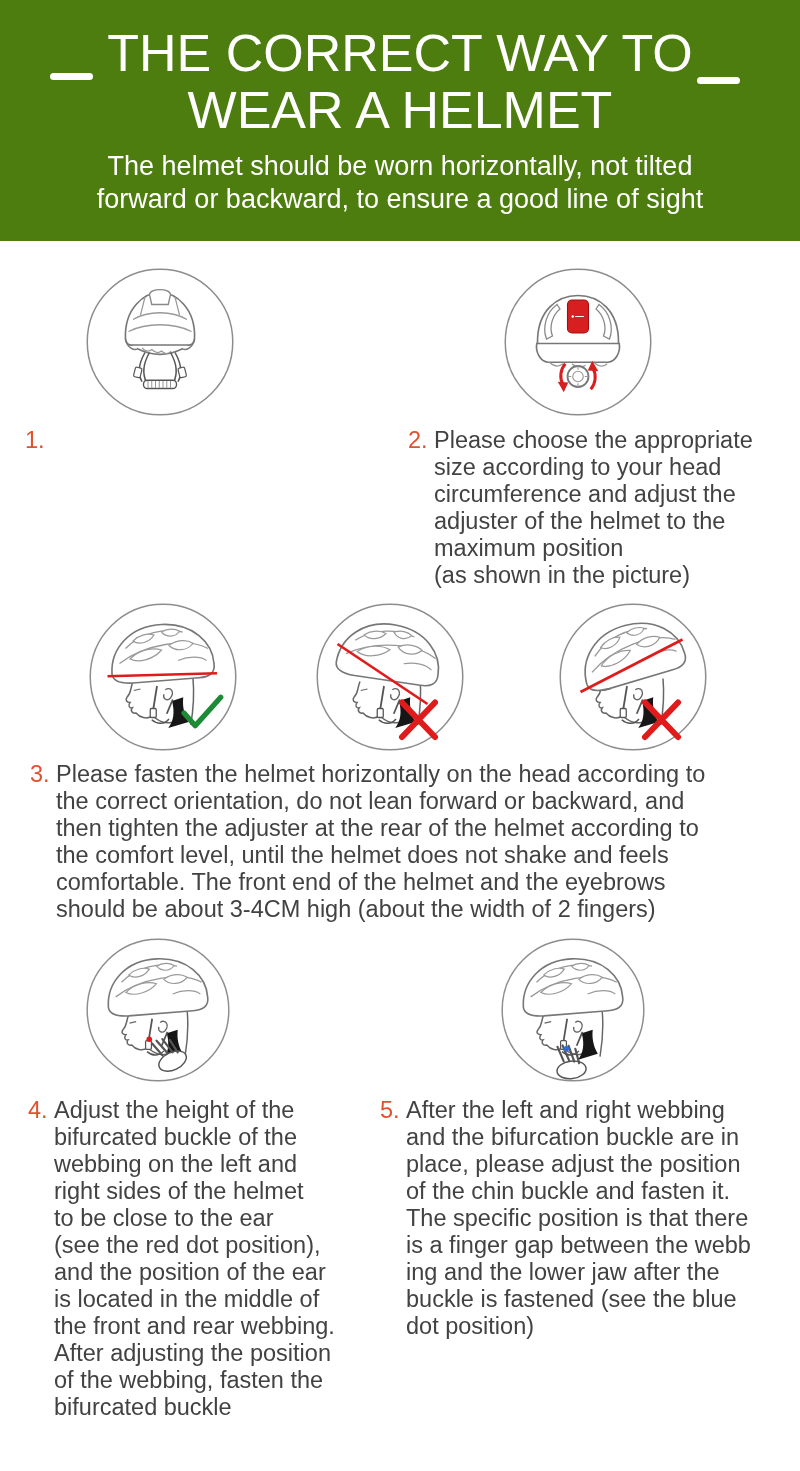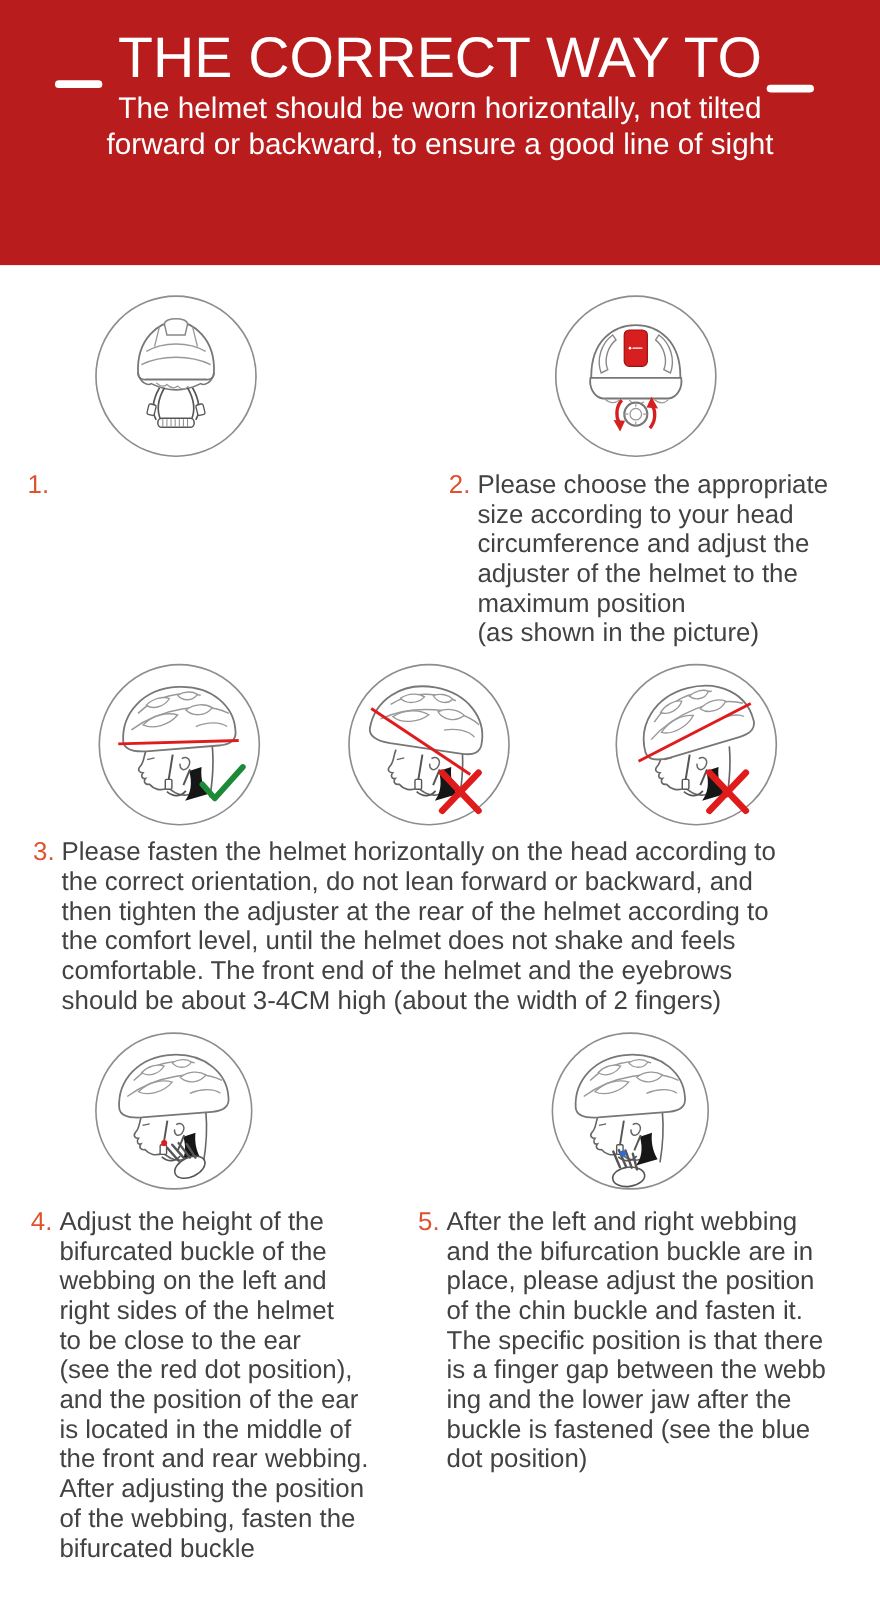--- a/index.html
+++ b/index.html
@@ -2,25 +2,25 @@
 <html><head>
 <meta charset="utf-8">
 <style>
   html,body{margin:0;padding:0;}
   body{
     width:800px;height:1471px;background:#ffffff;overflow:hidden;
     font-family:"Liberation Sans", sans-serif;
   }
   
   .header{
-    position:relative;height:241px;background:#b91c1c;color:#fff;
+    position:relative;height:241px;background:#4d7c0f;color:#fff;
     text-align:center;box-sizing:border-box;padding-top:25px;
   }
   .title-line{font-size:52px;line-height:57px;font-weight:400;letter-spacing:0;white-space:pre;}
-  .subtitle{font-size:27px;line-height:33px;font-weight:400;white-space:pre;}
+  .subtitle{margin-top:11px;font-size:27px;line-height:33px;font-weight:400;white-space:pre;}
   .dash{position:absolute;width:43px;height:7px;background:#fff;border-radius:3.5px;}
   .dash-left{left:50px;top:73px;}
   .dash-right{left:697px;top:77px;}
   
   .row{display:flex;}
   .row-1{margin-top:26px;}
   .row-1 .m1{margin-left:85px;}
   .row-1 .m2{margin-left:268px;}
   .row-2{margin-top:13px;}
   .row-2 .m1{margin-left:88px;}
@@ -78,20 +78,21 @@
       <path d="M0,-12 L-14,-30" stroke="#555" stroke-width="3" stroke-linecap="round"></path>
       <path d="M7,-12 L-4,-29" stroke="#555" stroke-width="3" stroke-linecap="round"></path>
     </g>
   </defs>
 </svg>
 
 <div class="header">
   <div class="dash dash-left"></div>
   <div class="dash dash-right"></div>
   <div class="title-line">THE CORRECT WAY TO</div>
+  <div class="title-line">WEAR A HELMET</div>
   <div class="subtitle">The helmet should be worn horizontally, not tilted
 forward or backward, to ensure a good line of sight</div>
 </div>
 
 <div class="row row-1">
   <svg class="med m1" width="150" height="150" viewBox="0 0 200 200">
     <circle cx="100" cy="100" r="97" fill="#fff" stroke="#8d8d8d" stroke-width="2"></circle>
     <path d="M54,96 C52,54 80,34 100,34 C120,34 148,54 146,96 C146,102 141,105 136,104 L64,104 C59,105 54,102 54,96 Z" fill="#fff" stroke="#777" stroke-width="2.2"></path>
     <path d="M86,37 C86,28 114,28 114,37 L111,50 L89,50 Z" fill="#fff" stroke="#888" stroke-width="1.8"></path>
     <path d="M64,70 C84,58 116,58 136,70" fill="none" stroke="#999" stroke-width="1.8"></path>

